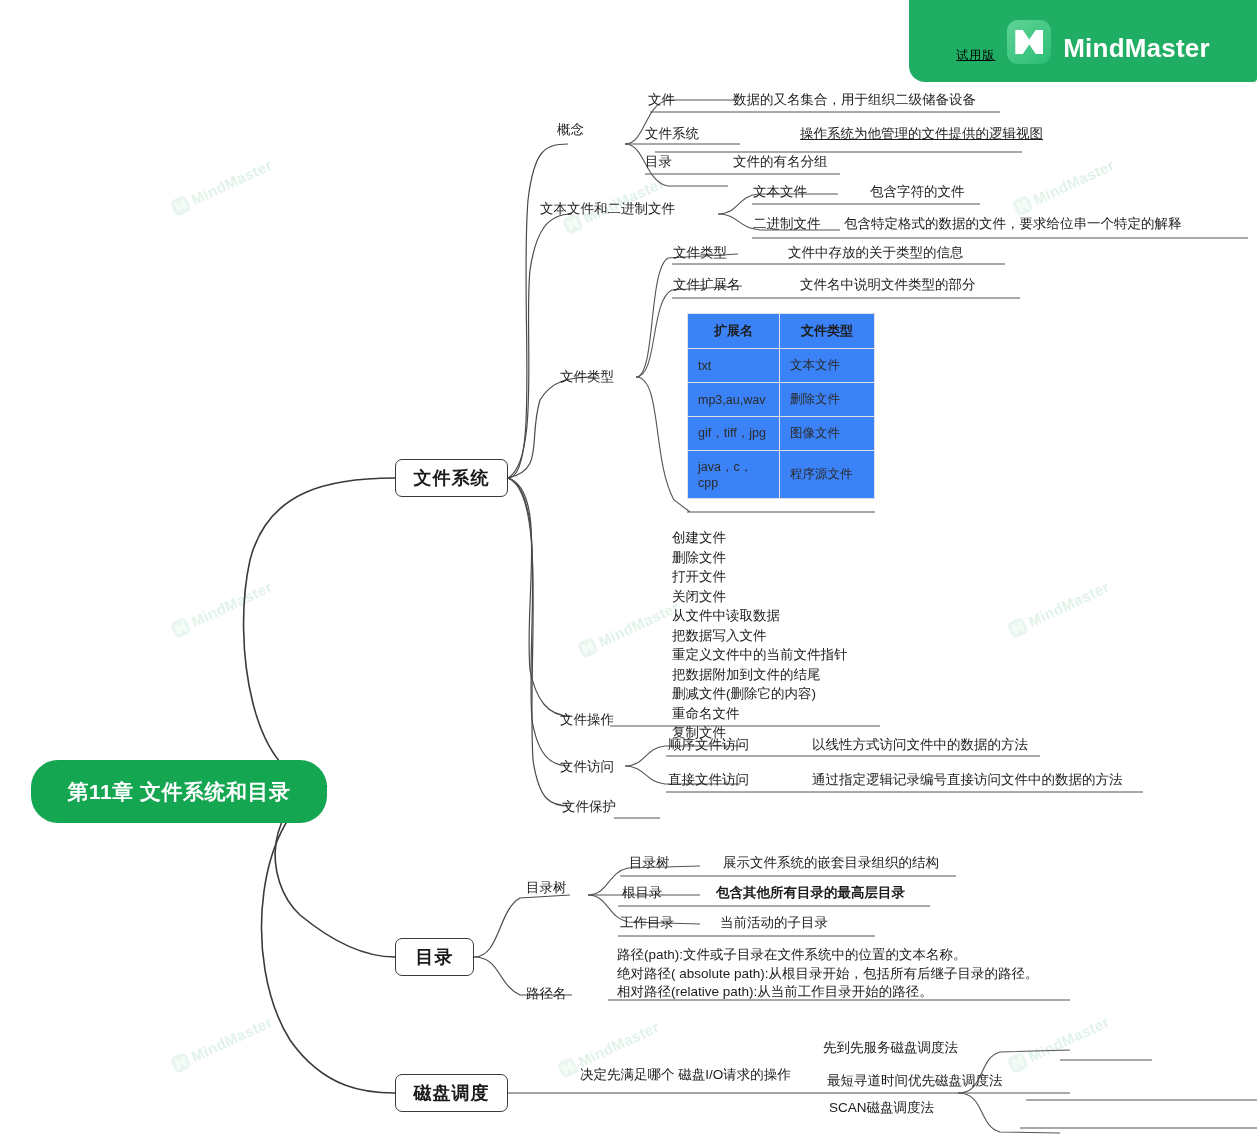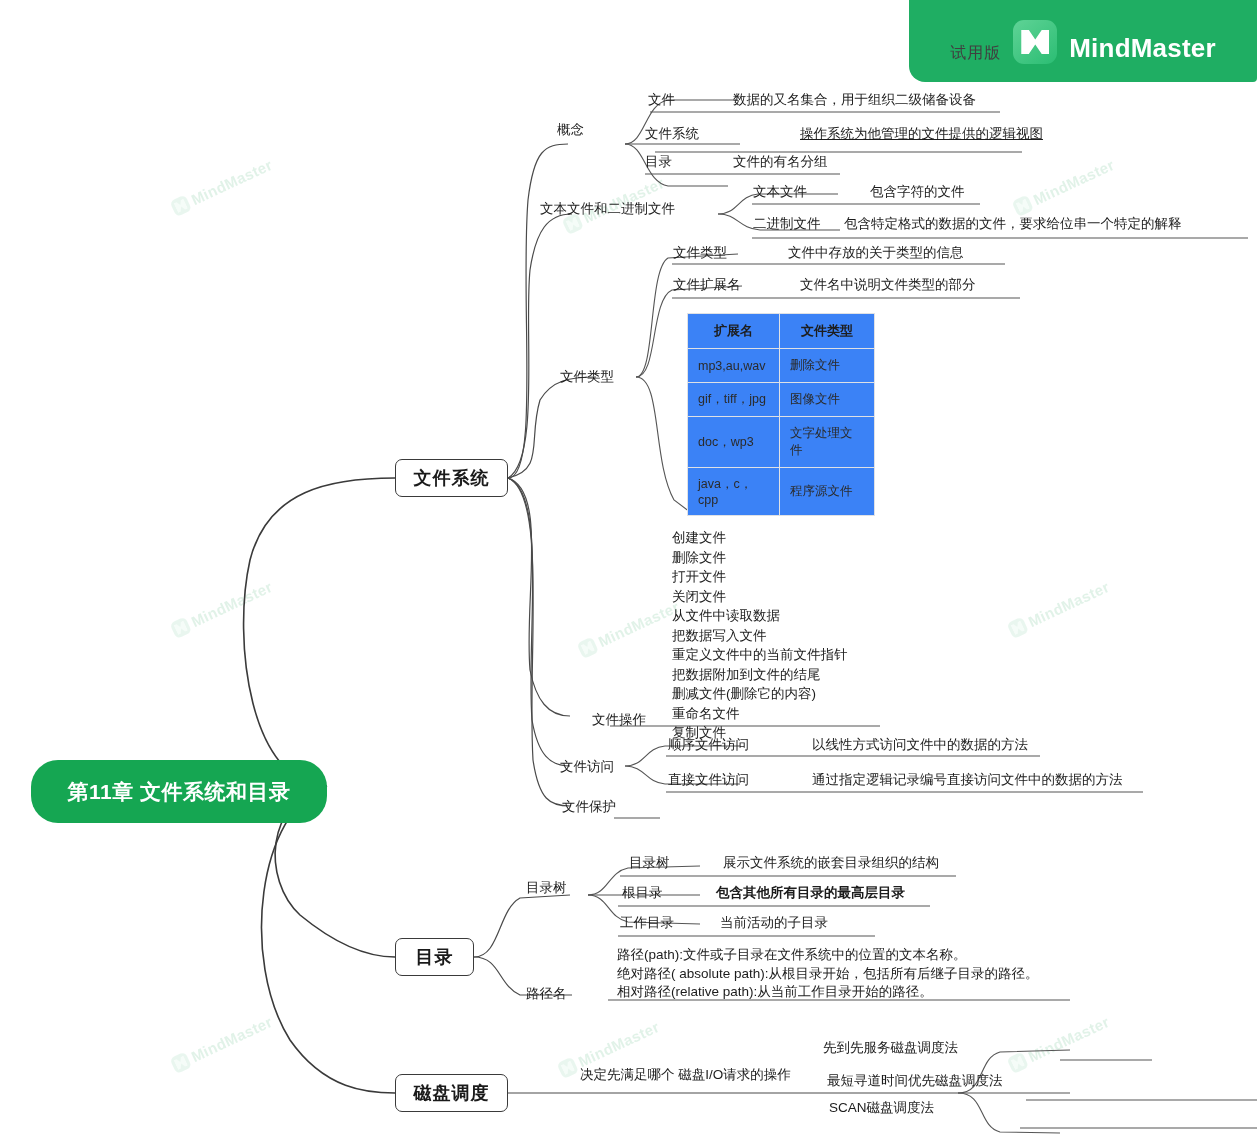--- a/index.html
+++ b/index.html
@@ -55,23 +55,24 @@
     background: #1fae63;
     border-bottom-left-radius: 16px;
     border-bottom-right-radius: 4px;
     display: flex;
     align-items: flex-end;
     justify-content: center;
     gap: 12px;
     padding-bottom: 18px;
   }
   #brandbar .trial {
-    color: #404040;
-    font-size: 16px;
+    color: #000000;
+    font-size: 12px;
     letter-spacing: 1px;
+    text-decoration: underline;
   }
   #brandbar .logo {
     width: 44px; height: 44px;
     border-radius: 11px;
     background: linear-gradient(140deg,#5fd396,#2bbd73);
     position: relative;
     flex: none;
   }
   #brandbar .logo::before {
     content: "";
@@ -299,39 +300,39 @@
 
   <table id="exttable">
     <thead>
       <tr>
         <th class="ext">扩展名</th>
         <th>文件类型</th>
       </tr>
     </thead>
     <tbody>
       <tr>
+        <td class="ext">txt</td>
+        <td>文本文件</td>
+      </tr>
+      <tr>
         <td class="ext">mp3,au,wav</td>
         <td>删除文件</td>
       </tr>
       <tr>
         <td class="ext">gif，tiff，jpg</td>
         <td>图像文件</td>
       </tr>
       <tr>
-        <td class="ext">doc，wp3</td>
-        <td>文字处理文件</td>
-      </tr>
-      <tr>
         <td class="ext">java，c，cpp</td>
         <td>程序源文件</td>
       </tr>
     </tbody>
   </table>
 
-  <div class="lbl" style="left:592px; top:710px;">文件操作</div>
+  <div class="lbl" style="left:560px; top:710px;">文件操作</div>
   <div class="lbl" style="left:672px; top:528px; line-height:19.5px;">
     <div>创建文件</div>
     <div>删除文件</div>
     <div>打开文件</div>
     <div>关闭文件</div>
     <div>从文件中读取数据</div>
     <div>把数据写入文件</div>
     <div>重定义文件中的当前文件指针</div>
     <div>把数据附加到文件的结尾</div>
     <div>删减文件(删除它的内容)</div>

